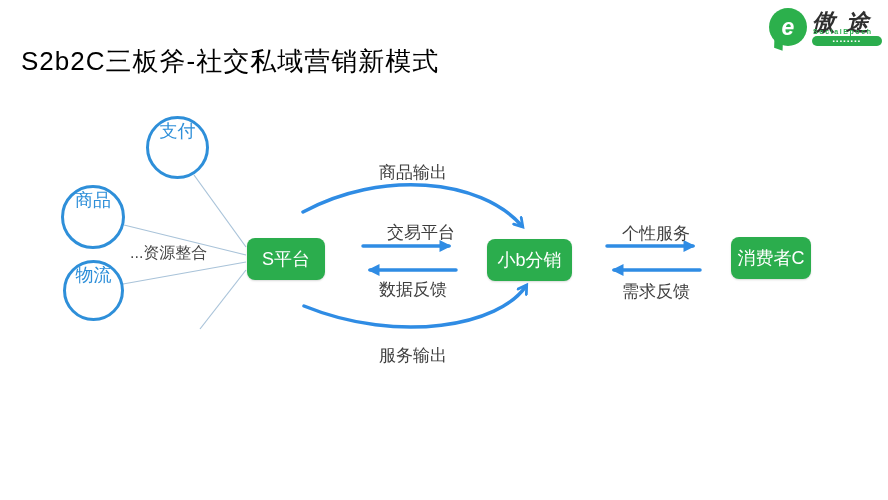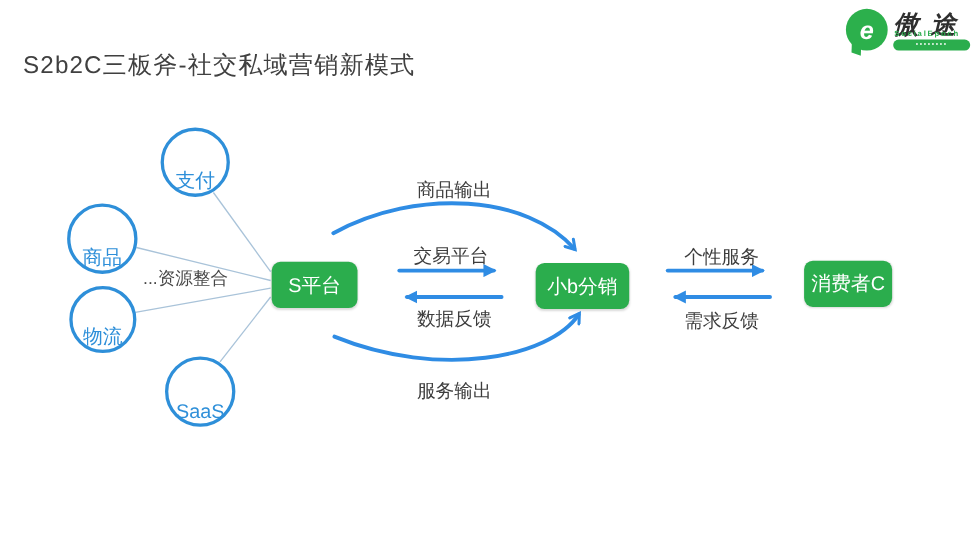--- a/index.html
+++ b/index.html
@@ -1,21 +1,21 @@
 <!DOCTYPE html>
 <html><head>
 <meta charset="utf-8">
 <style>
   html,body{margin:0;padding:0;background:#ffffff;}
   body{font-family:"Liberation Sans","DejaVu Sans",sans-serif;}
   .slide{position:relative;width:888px;height:500px;background:#ffffff;overflow:hidden;}
   .abs{position:absolute;}
-  .title{left:21px;top:44px;font-size:22px;color:#404040;letter-spacing:1px;white-space:nowrap;}
+  .title{left:21px;top:44px;font-size:26px;color:#000000;letter-spacing:1px;white-space:nowrap;}
   .circle{box-sizing:border-box;border:3px solid #2e8fd9;border-radius:50%;
-          color:#2e8fd9;font-size:18px;display:flex;align-items:flex-end;justify-content:center;
+          color:#2e8fd9;font-size:18px;display:flex;align-items:flex-start;justify-content:center;
           background:#ffffff;}
   .gbox{box-sizing:border-box;background:#2bad4d;border-radius:8px;color:#ffffff;font-size:18px;
         display:flex;align-items:center;justify-content:center;box-shadow:0 1px 2px rgba(0,0,0,0.15);}
   .flowlbl{font-size:17px;color:#3d3d3d;text-align:center;white-space:nowrap;}
   .intlbl{font-size:16px;color:#474747;white-space:nowrap;}
   .footer{left:24px;top:476px;font-size:11px;color:#a8aeb4;white-space:nowrap;}
   svg{position:absolute;left:0;top:0;}
   
   .logo-bubble{left:769px;top:8px;width:38px;height:38px;background:#2cb04c;border-radius:50%;
                display:flex;align-items:center;justify-content:center;}
@@ -70,31 +70,28 @@
 
   <div class="abs circle" style="left:146px;top:116px;width:63px;height:63px;">
     <span>支付</span>
   </div>
   <div class="abs circle" style="left:63px;top:260px;width:61px;height:61px;">
     <span>物流</span>
   </div>
   <div class="abs circle" style="left:61px;top:185px;width:64px;height:64px;">
     <span>商品</span>
   </div>
-  <div class="abs circle" style="left:150px;top:324px;width:64px;height:64px;">
-    <span>SaaS</span>
-  </div>
 
   <div class="abs intlbl" style="left:130px;top:243px;">...资源整合</div>
 
   <div class="abs gbox" style="left:487px;top:239px;width:85px;height:42px;">小b分销</div>
   <div class="abs gbox" style="left:247px;top:238px;width:78px;height:42px;">S平台</div>
   <div class="abs gbox" style="left:731px;top:237px;width:80px;height:42px;">消费者C</div>
 
   <div class="abs flowlbl" style="left:368px;top:161px;width:90px;">商品输出</div>
-  <div class="abs flowlbl" style="left:365px;top:221px;width:90px;">交易平台</div>
+  <div class="abs flowlbl" style="left:365px;top:221px;width:90px;text-align:right;">交易平台</div>
   <div class="abs flowlbl" style="left:368px;top:278px;width:90px;">数据反馈</div>
   <div class="abs flowlbl" style="left:611px;top:222px;width:90px;">个性服务</div>
   <div class="abs flowlbl" style="left:368px;top:344px;width:90px;">服务输出</div>
   <div class="abs flowlbl" style="left:611px;top:280px;width:90px;">需求反馈</div>
 
 
 </div>
 
 </body></html>

